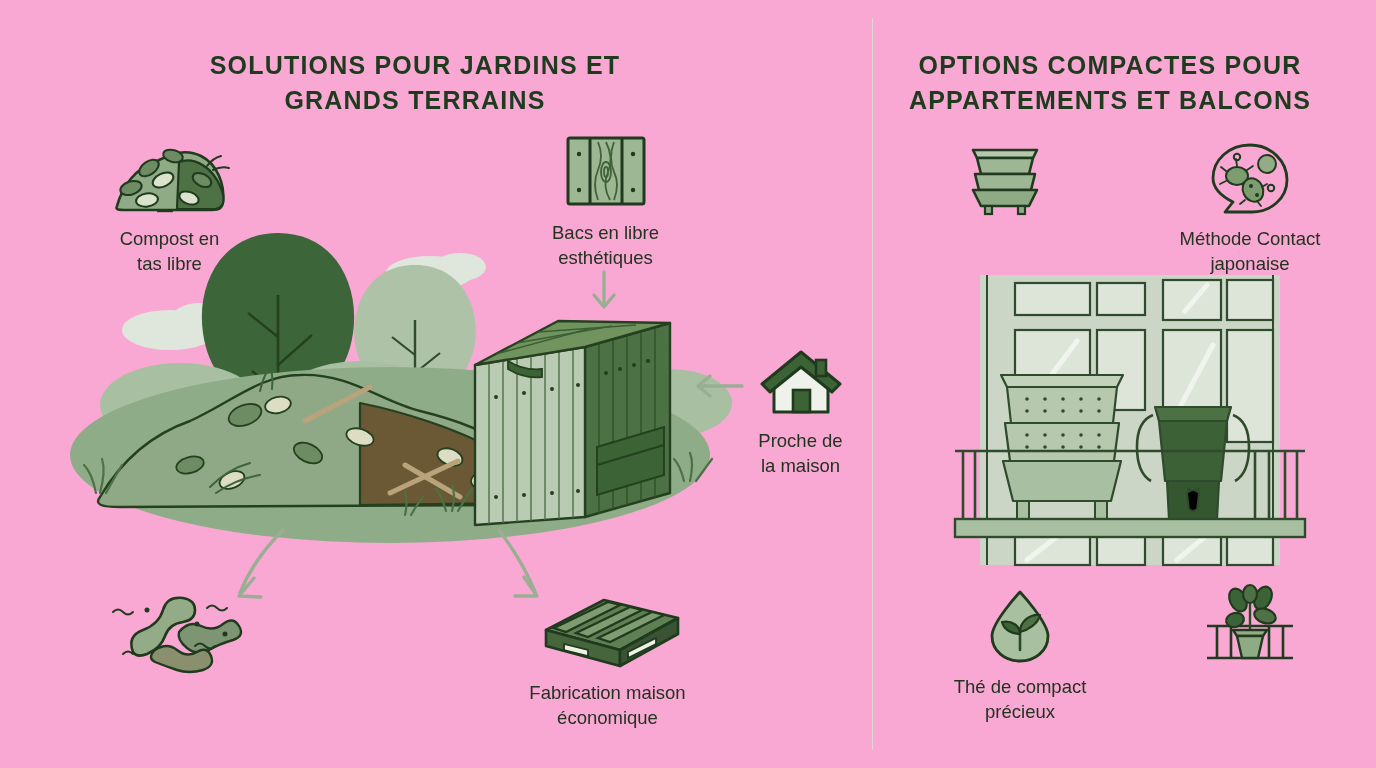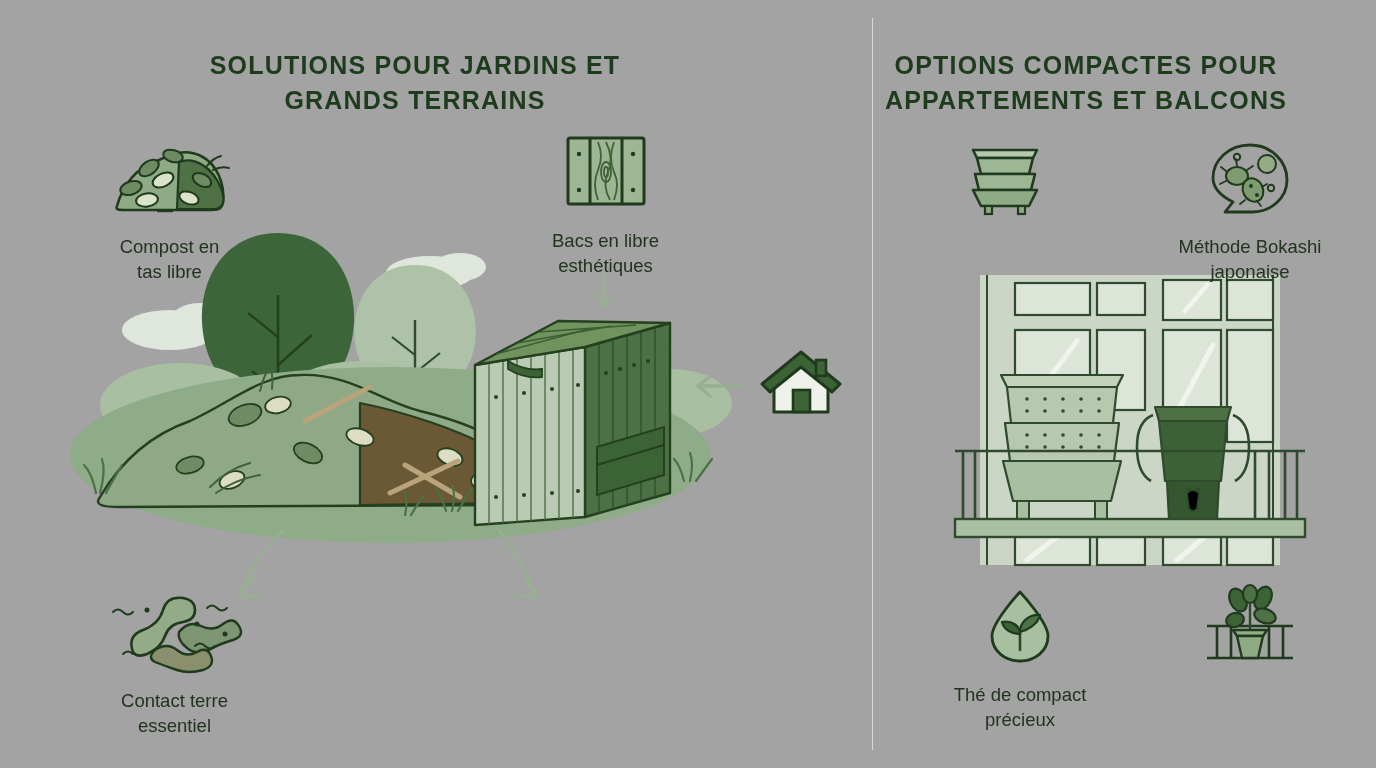--- a/index.html
+++ b/index.html
@@ -2,47 +2,47 @@
 <html><head>
 <meta charset="utf-8">
 <style>
   html,body{margin:0;padding:0;}
   body{
     width:1376px;height:768px;
     background:#f7f8f3;
     font-family:"Liberation Sans", sans-serif;
     overflow:hidden;
   }
-  #stage{position:relative;width:1376px;height:768px;background:#a3a3a3;}
+  #stage{position:relative;width:1376px;height:768px;background:#f9a8d4;}
 
   .panel-title{
     position:absolute;
     text-align:center;
     color:#1e3b1e;
     font-size:25px;
     font-weight:700;
     letter-spacing:1.2px;
     line-height:1.38;
     text-transform:uppercase;
   }
   #title-left{left:180px;top:48px;width:470px;}
-  #title-right{left:856px;top:48px;width:460px;}
+  #title-right{left:880px;top:48px;width:460px;}
 
   .divider{
     position:absolute;left:872px;top:18px;width:1px;height:732px;
     background:#d6dad0;
   }
 
   .node{position:absolute;text-align:center;}
   .node .icon{
     display:flex;align-items:flex-end;justify-content:center;
     height:78px;
   }
   .node .label{
-    margin-top:18px;
+    margin-top:10px;
     color:#22331f;
     font-size:18.5px;
     line-height:1.36;
     white-space:pre-line;
   }
 
   .scene{position:absolute;}
   svg{display:block;overflow:visible;}
 </style>
 </head>
@@ -350,20 +350,22 @@
 
   <div class="node" style="left:718px;top:340px;width:165px;">
     <div class="icon">
       <svg width="86" height="70" viewBox="0 0 86 70">
         <path d="M8 34 L43 6 L78 34 L70 34 L70 64 L16 64 L16 34 Z" fill="#eef2ea" stroke="#1f3a1c" stroke-width="3" stroke-linejoin="round"></path>
         <path d="M4 36 L43 4 L82 36 L74 44 L43 19 L12 44 Z" fill="#3c6336" stroke="#1f3a1c" stroke-width="3" stroke-linejoin="round"></path>
         <rect x="58" y="12" width="10" height="16" fill="#3c6336" stroke="#1f3a1c" stroke-width="2.6"></rect>
         <rect x="35" y="42" width="17" height="22" fill="#3c6336" stroke="#1f3a1c" stroke-width="2.6"></rect>
       </svg>
     </div>
+    <div class="label">Proche de
+la maison</div>
   </div>
 
   <div class="node" style="left:82px;top:592px;width:185px;">
     <div class="icon">
       <svg width="135" height="72" viewBox="0 0 135 72">
         <g fill="#93ab87" stroke="#1f3a1c" stroke-width="2.6" stroke-linejoin="round">
           <path d="M26 54 q-6 -16 10 -22 q16 -6 20 -20 q4 -14 20 -12 q12 2 12 12 q0 10 -12 12 q-14 2 -18 14 q-4 12 -18 18 q-10 4 -14 -2 Z"></path>
         </g>
         <g fill="#7d9572" stroke="#1f3a1c" stroke-width="2.4" stroke-linejoin="round">
           <path d="M72 34 q10 -12 22 -6 q12 6 22 -2 q10 -8 16 2 q6 10 -6 14 q-14 4 -24 10 q-12 6 -22 -2 q-10 -8 -8 -16 Z"></path>
@@ -375,24 +377,42 @@
           <path d="M6 14 q5 -5 10 0 q5 5 10 0"></path>
           <path d="M100 10 q5 -5 10 0 q5 5 10 0"></path>
           <path d="M16 56 q5 -5 10 0"></path>
           <path d="M88 48 q5 -5 10 0 q5 5 10 0"></path>
           <circle cx="40" cy="12" r="1.5" fill="#1f3a1c"></circle>
           <circle cx="90" cy="26" r="1.5" fill="#1f3a1c"></circle>
           <circle cx="118" cy="36" r="1.5" fill="#1f3a1c"></circle>
         </g>
       </svg>
     </div>
-    <div class="label">Contact terre
-essentiel</div>
-  </div>
-
+  </div>
+
+  <div class="node" style="left:500px;top:592px;width:215px;">
+    <div class="icon">
+      <svg width="160" height="76" viewBox="0 0 160 76">
+        <path d="M18 36 L76 6 L150 24 L92 56 Z" fill="#5f7f55" stroke="#1f3a1c" stroke-width="2.6" stroke-linejoin="round"></path>
+        <g stroke="#1f3a1c" stroke-width="2.2" fill="#7e9b72">
+          <path d="M26 34 L80 8 L92 11 L38 38 Z"></path>
+          <path d="M48 39 L102 13 L114 16 L60 43 Z"></path>
+          <path d="M70 44 L124 18 L136 21 L82 48 Z"></path>
+        </g>
+        <path d="M18 36 L18 52 L92 72 L92 56 Z" fill="#46653d" stroke="#1f3a1c" stroke-width="2.6" stroke-linejoin="round"></path>
+        <path d="M92 56 L92 72 L150 40 L150 24 Z" fill="#395334" stroke="#1f3a1c" stroke-width="2.6" stroke-linejoin="round"></path>
+        <g fill="#eef2e6" stroke="#1f3a1c" stroke-width="1.8">
+          <path d="M36 50 L60 56 L60 62 L36 56 Z"></path>
+          <path d="M100 58 L128 44 L128 50 L100 64 Z"></path>
+        </g>
+      </svg>
+    </div>
+    <div class="label">Fabrication maison
+économique</div>
+  </div>
 
   <div class="node" style="left:900px;top:138px;width:210px;">
     <div class="icon">
       <svg width="92" height="74" viewBox="0 0 92 74">
         <path d="M14 8 L78 8 L74 16 L18 16 Z" fill="#b6c9ae" stroke="#1f3a1c" stroke-width="2.6" stroke-linejoin="round"></path>
         <path d="M18 16 L74 16 L70 32 L22 32 Z" fill="#9db795" stroke="#1f3a1c" stroke-width="2.6" stroke-linejoin="round"></path>
         <path d="M16 32 L76 32 L72 48 L20 48 Z" fill="#9db795" stroke="#1f3a1c" stroke-width="2.6" stroke-linejoin="round"></path>
         <path d="M14 48 L78 48 L70 64 L22 64 Z" fill="#8fab86" stroke="#1f3a1c" stroke-width="2.6" stroke-linejoin="round"></path>
         <rect x="26" y="64" width="7" height="8" fill="#8fab86" stroke="#1f3a1c" stroke-width="2.2"></rect>
         <rect x="59" y="64" width="7" height="8" fill="#8fab86" stroke="#1f3a1c" stroke-width="2.2"></rect>
@@ -417,21 +437,21 @@
           <line x1="30" y1="26" x2="29" y2="19"></line>
             <line x1="40" y1="30" x2="46" y2="26"></line>
           <line x1="55" y1="47" x2="60" y2="44"></line>
             <line x1="50" y1="61" x2="54" y2="66"></line>
           <line x1="38" y1="60" x2="33" y2="64"></line>
         </g>
         <circle cx="44" cy="46" r="2" fill="#1f3a1c"></circle>
         <circle cx="50" cy="55" r="2" fill="#1f3a1c"></circle>
       </svg>
     </div>
-    <div class="label">Méthode Bokashi
+    <div class="label">Méthode Contact
 japonaise</div>
   </div>
 
   <div class="node" style="left:930px;top:586px;width:180px;">
     <div class="icon">
       <svg width="76" height="76" viewBox="0 0 76 76">
         <path d="M38 4 C38 4 66 34 66 48 C66 63 53 73 38 73 C23 73 10 63 10 48 C10 34 38 4 38 4 Z" fill="#a9c0a0" stroke="#1f3a1c" stroke-width="2.8" stroke-linejoin="round"></path>
         <path d="M38 62 L38 42" stroke="#2a4a26" stroke-width="2.6" stroke-linecap="round"></path>
         <path d="M38 46 C30 46 22 42 20 34 C30 32 38 38 38 46 Z" fill="#3c6336" stroke="#1f3a1c" stroke-width="2.2" stroke-linejoin="round"></path>
         <path d="M38 44 C46 42 56 36 58 27 C47 26 38 34 38 44 Z" fill="#4e7246" stroke="#1f3a1c" stroke-width="2.2" stroke-linejoin="round"></path>

